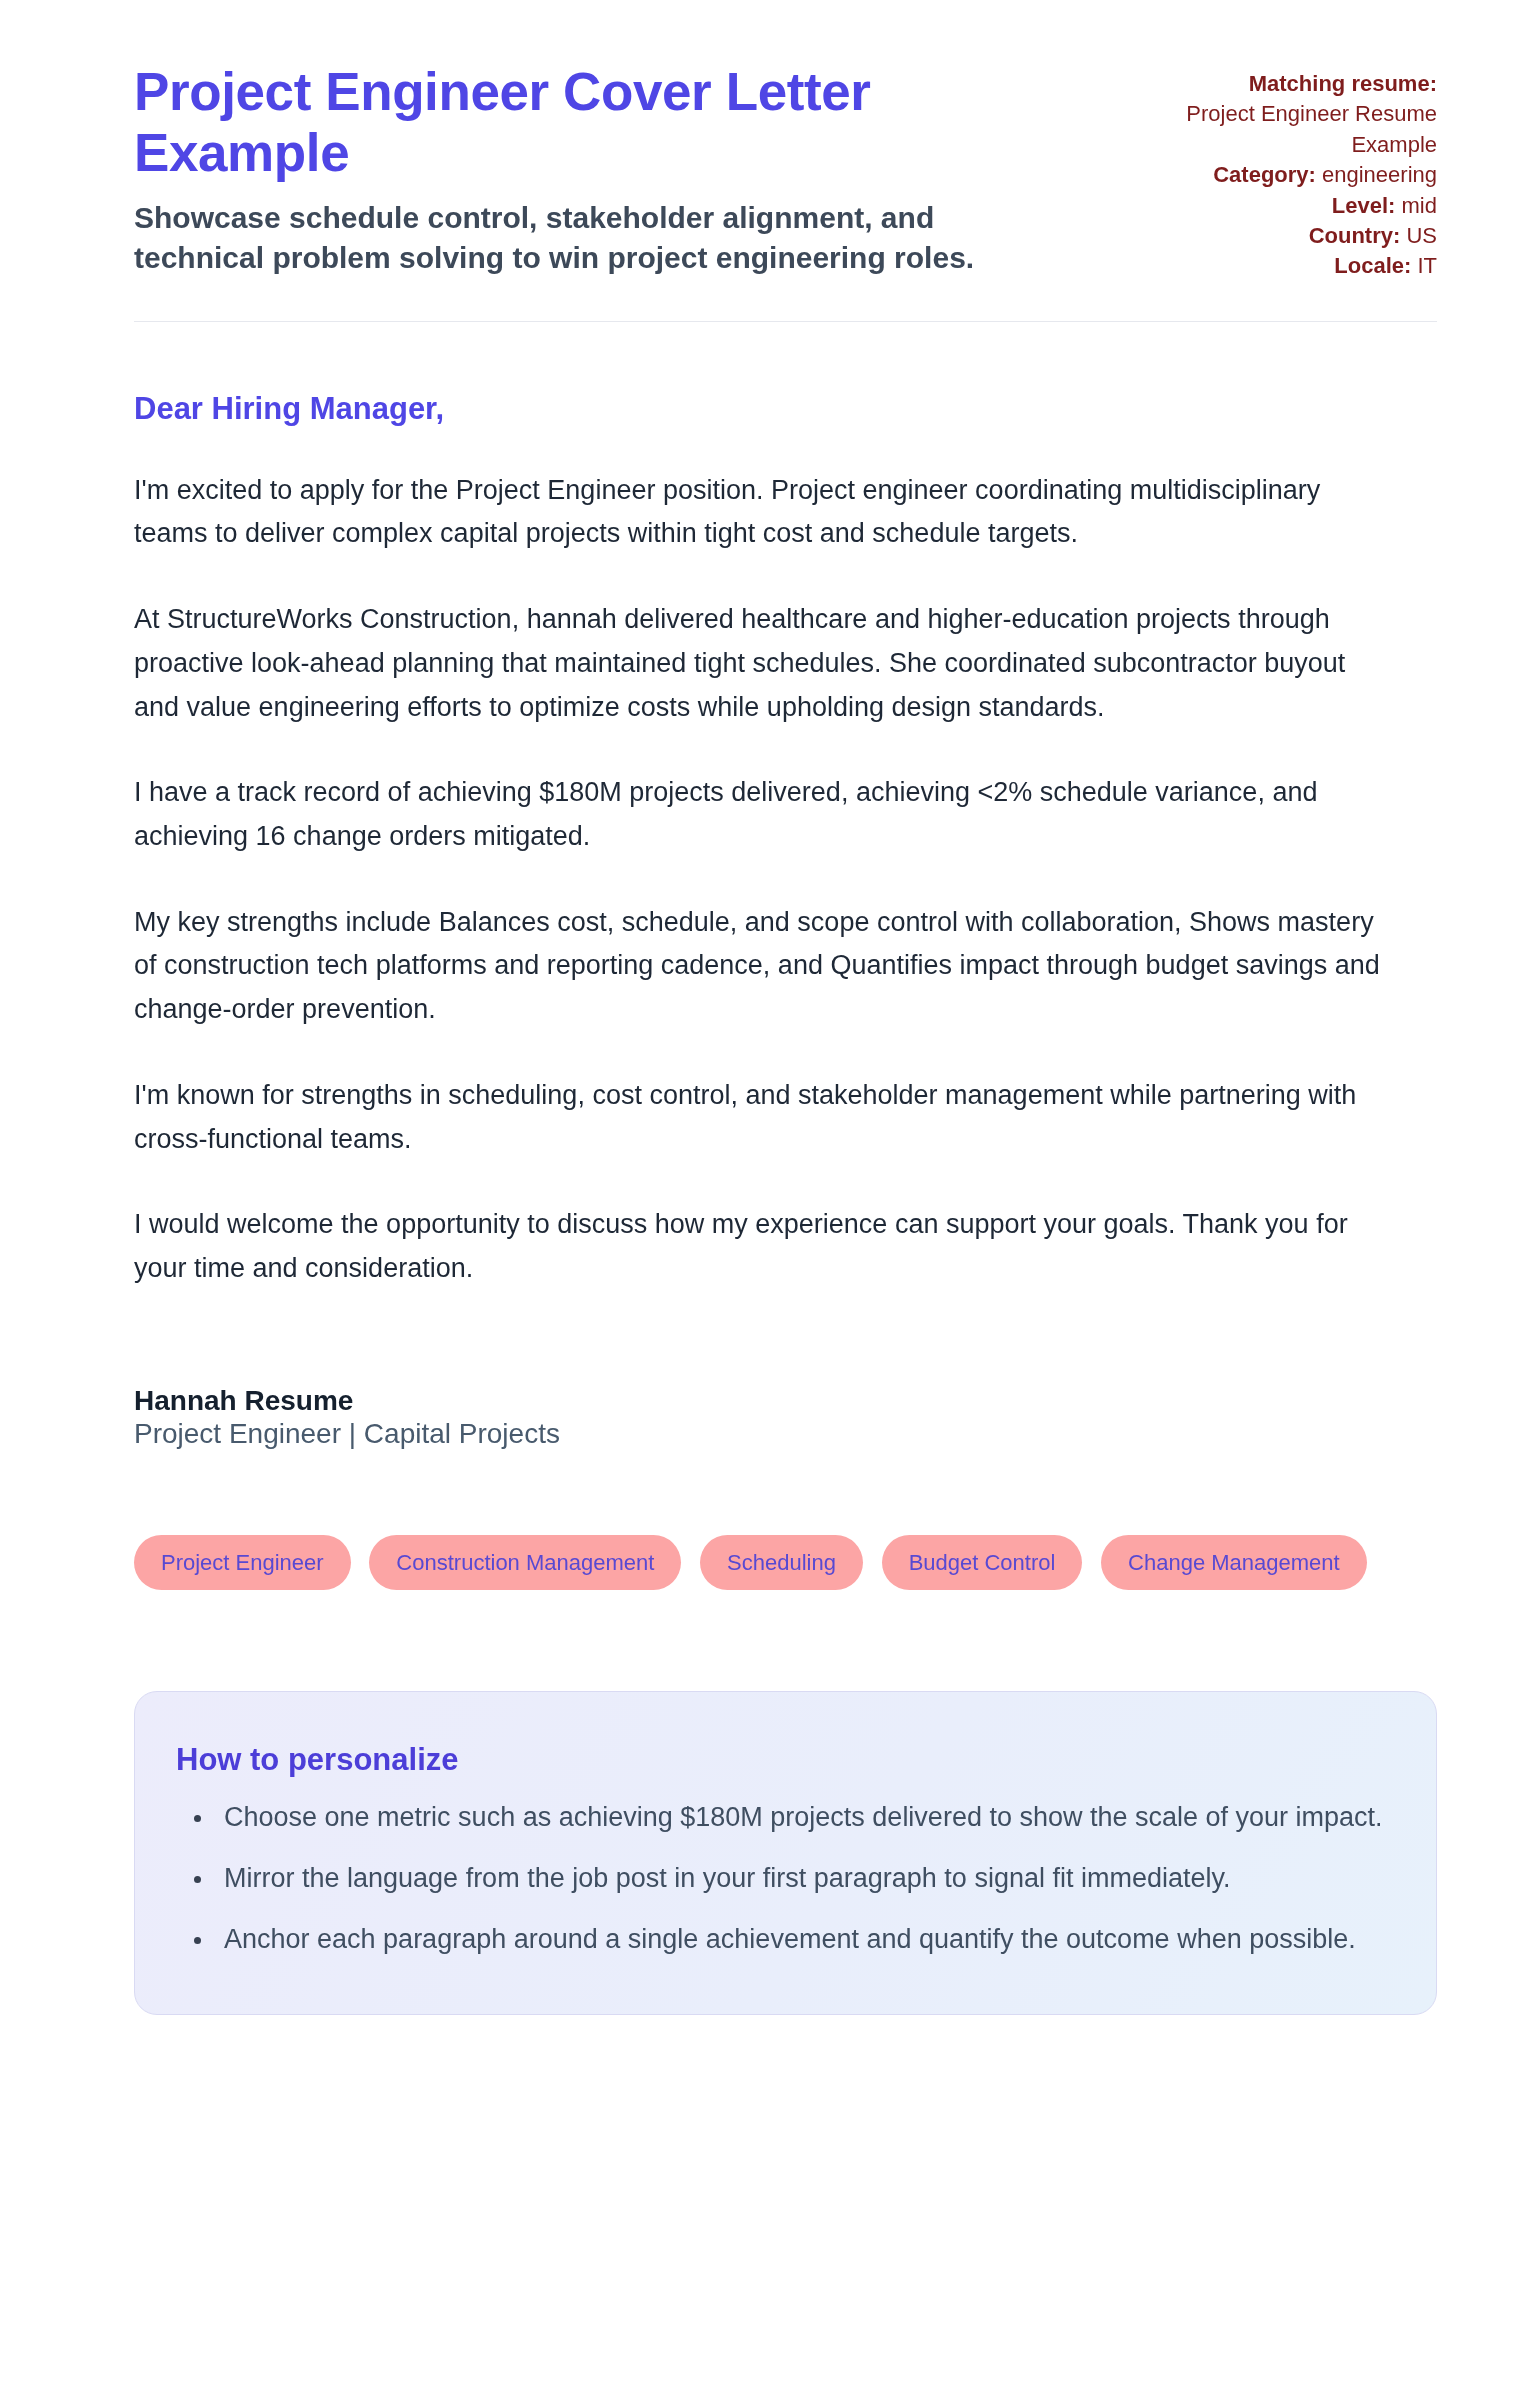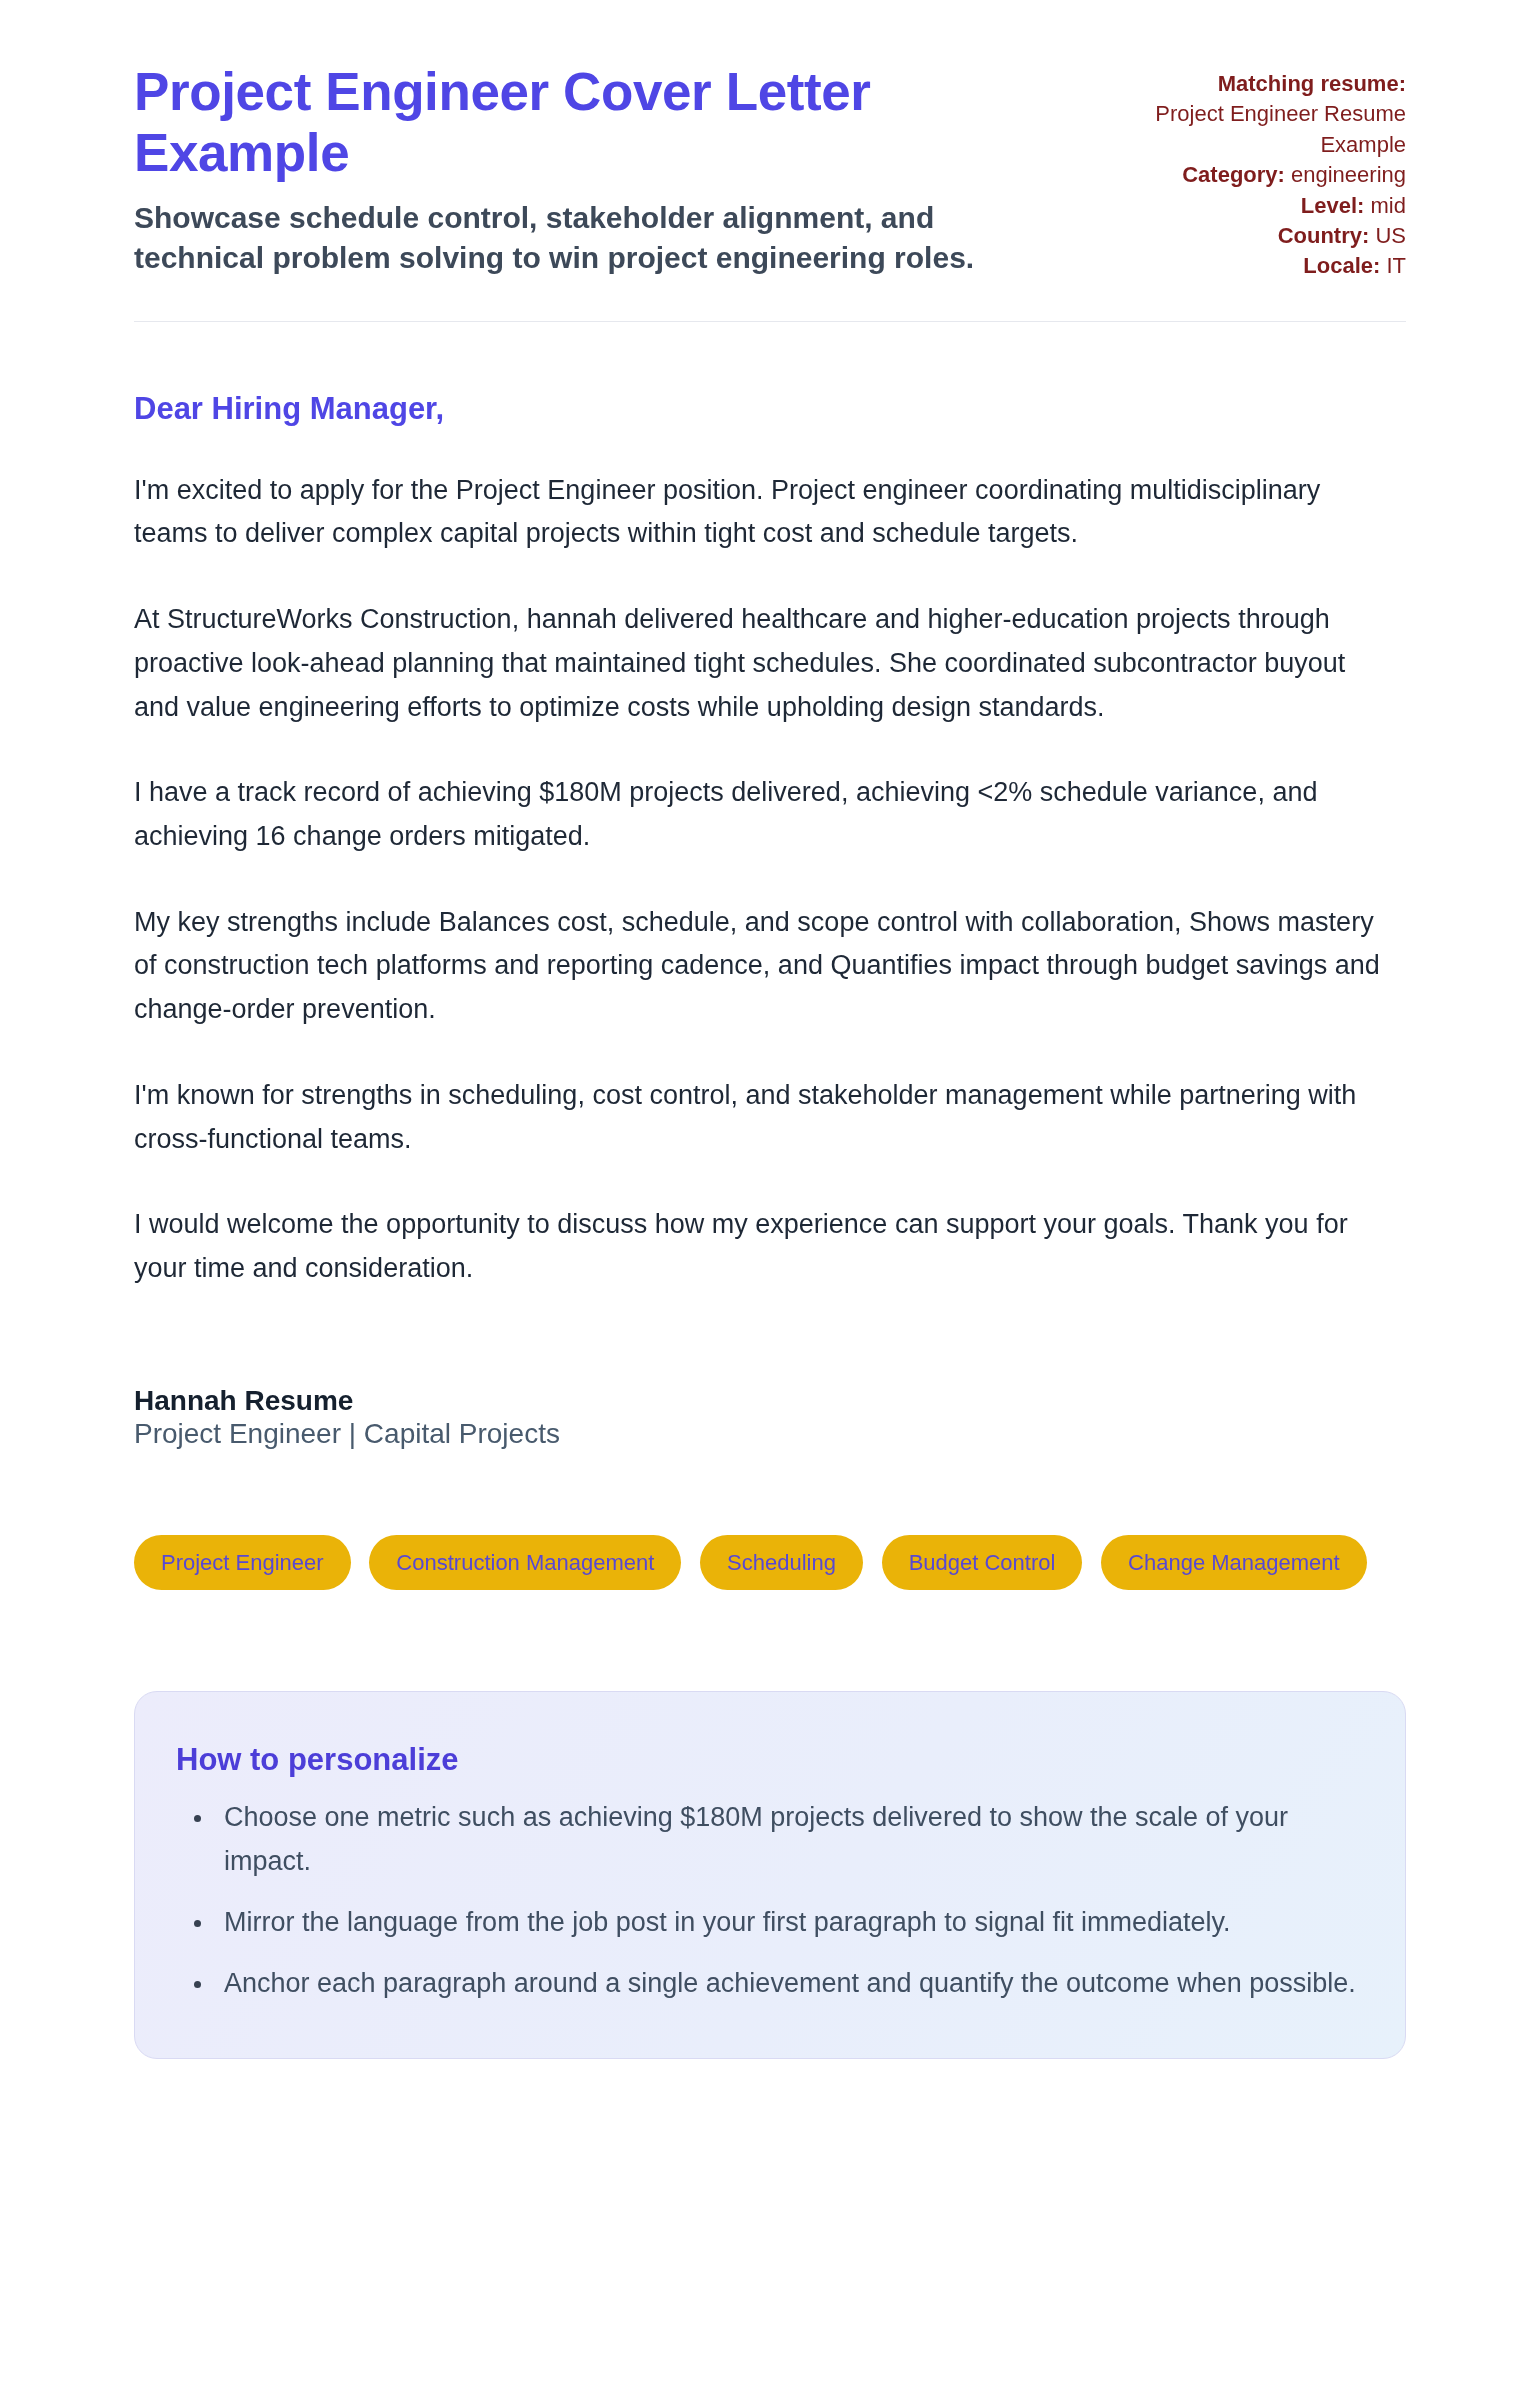--- a/index.html
+++ b/index.html
@@ -6,21 +6,21 @@
   html, body {
     width: 1513px;
     height: 2401px;
     overflow: hidden;
     background: #ffffff;
     font-family: "Liberation Sans", sans-serif;
   }
   .page {
     width: 1513px;
     height: 2401px;
-    padding: 62px 107px 0 134px;
+    padding: 62px 76px 0 134px;
   }
   
   .header {
     display: flex;
     justify-content: space-between;
     align-items: flex-start;
   }
   .header-left { width: 935px; }
   h1.title {
     font-size: 53px;
@@ -82,21 +82,21 @@
   }
   
   .tags {
     margin-top: 85px;
     display: flex;
     flex-wrap: wrap;
     gap: 18.7px;
   }
   .tag {
     display: inline-block;
-    background: #eab308;
+    background: #fca5a5;
     color: #5849d2;
     font-size: 22px;
     line-height: 1;
     padding: 17px 27px 16px;
     border-radius: 889px;
     cursor: pointer;
     white-space: nowrap;
   }
   
   .personalize {

